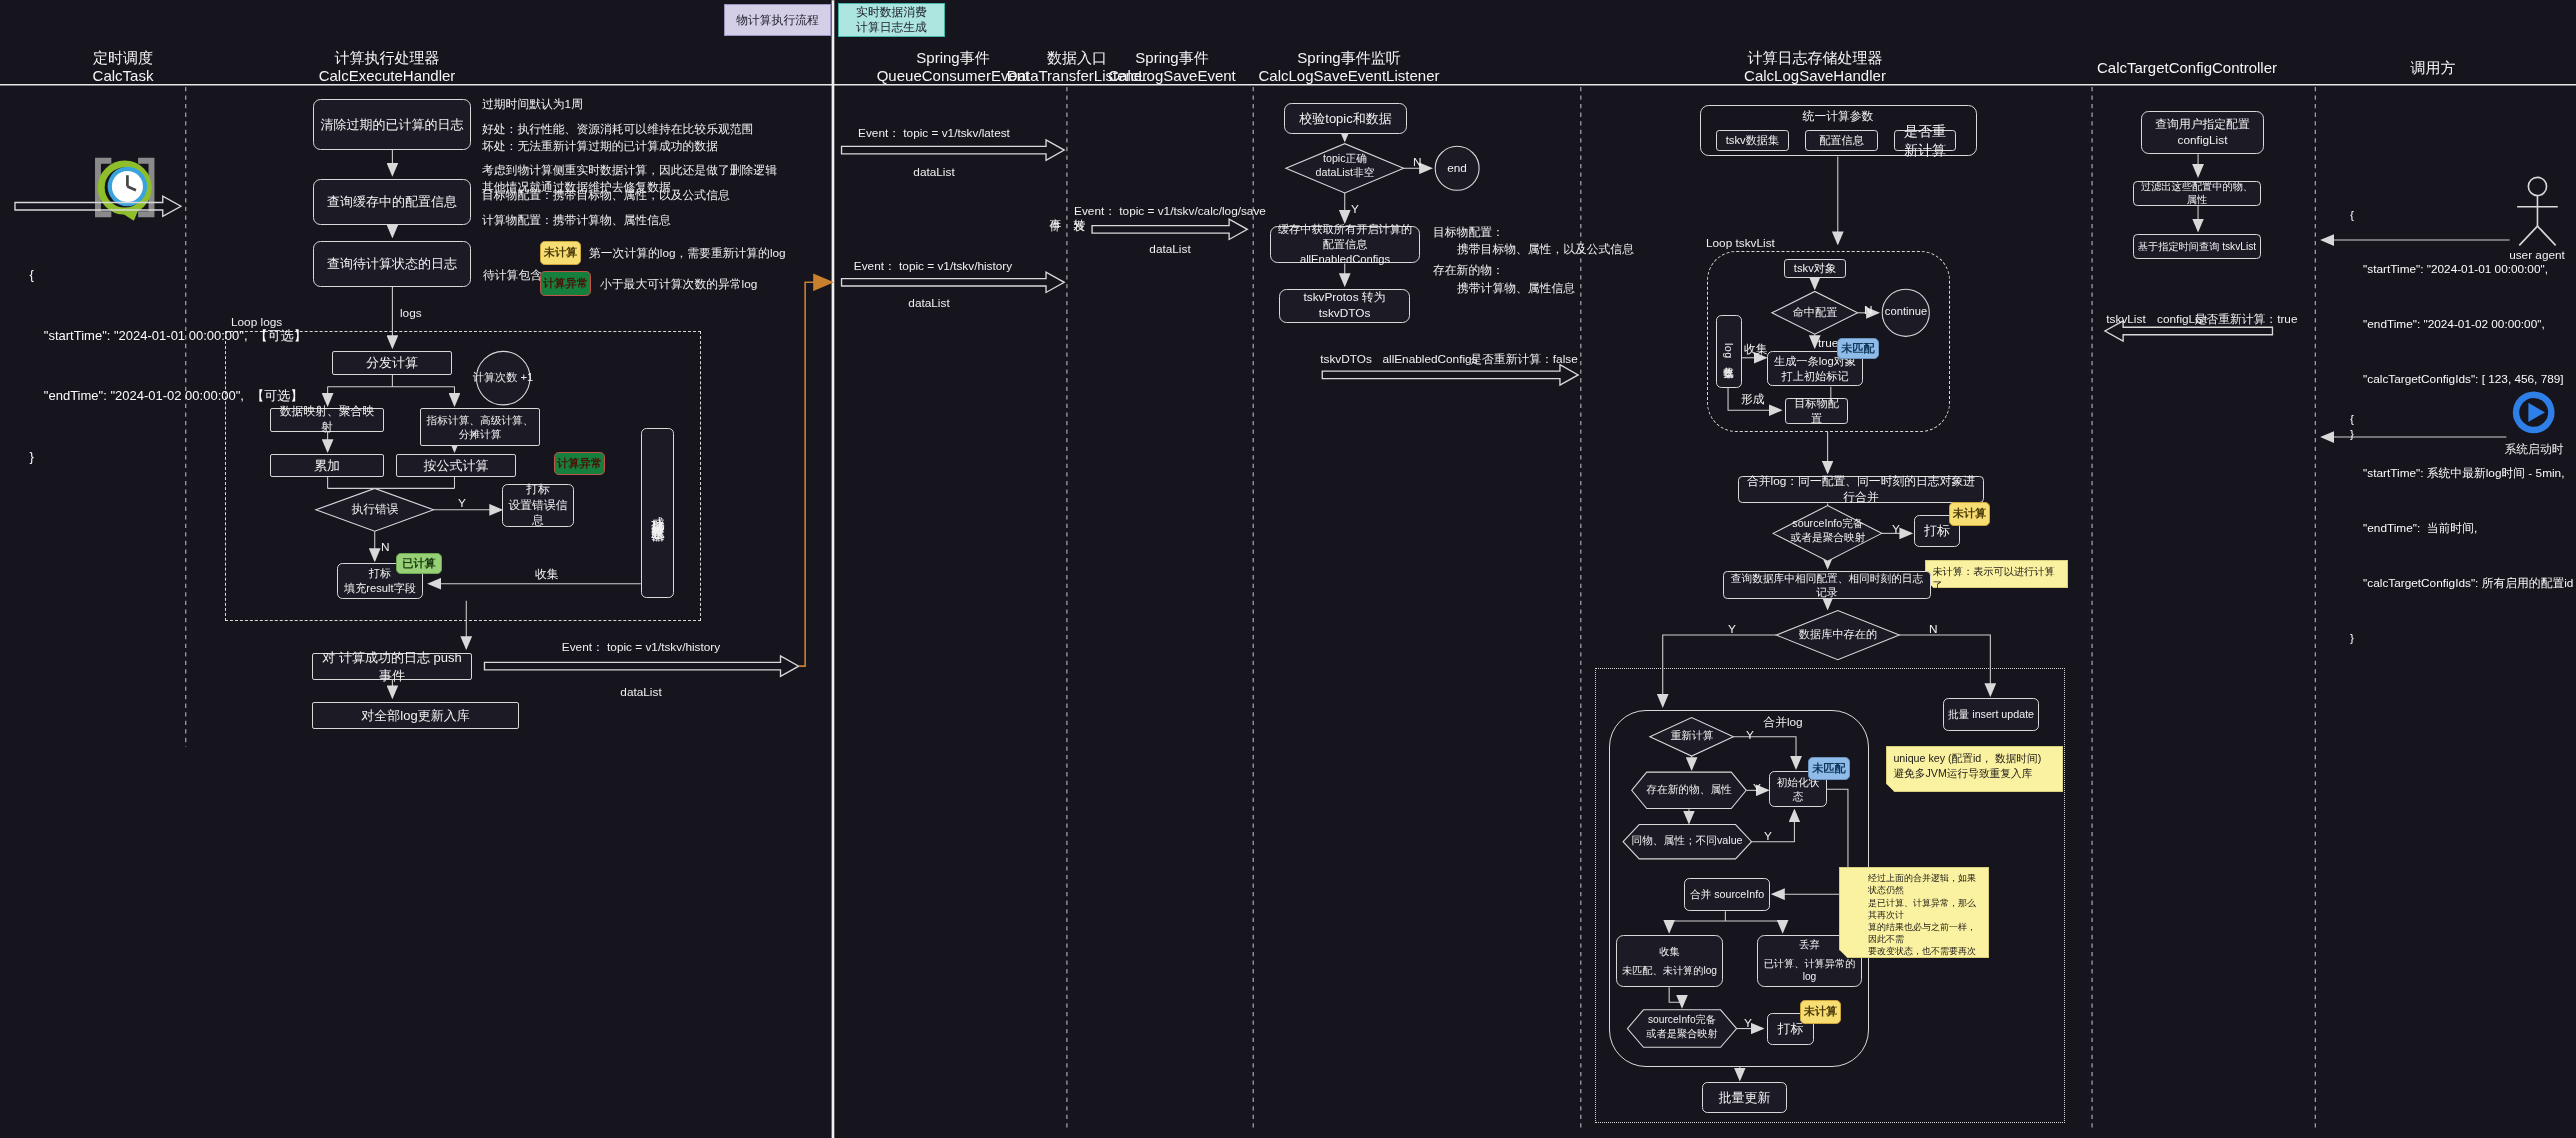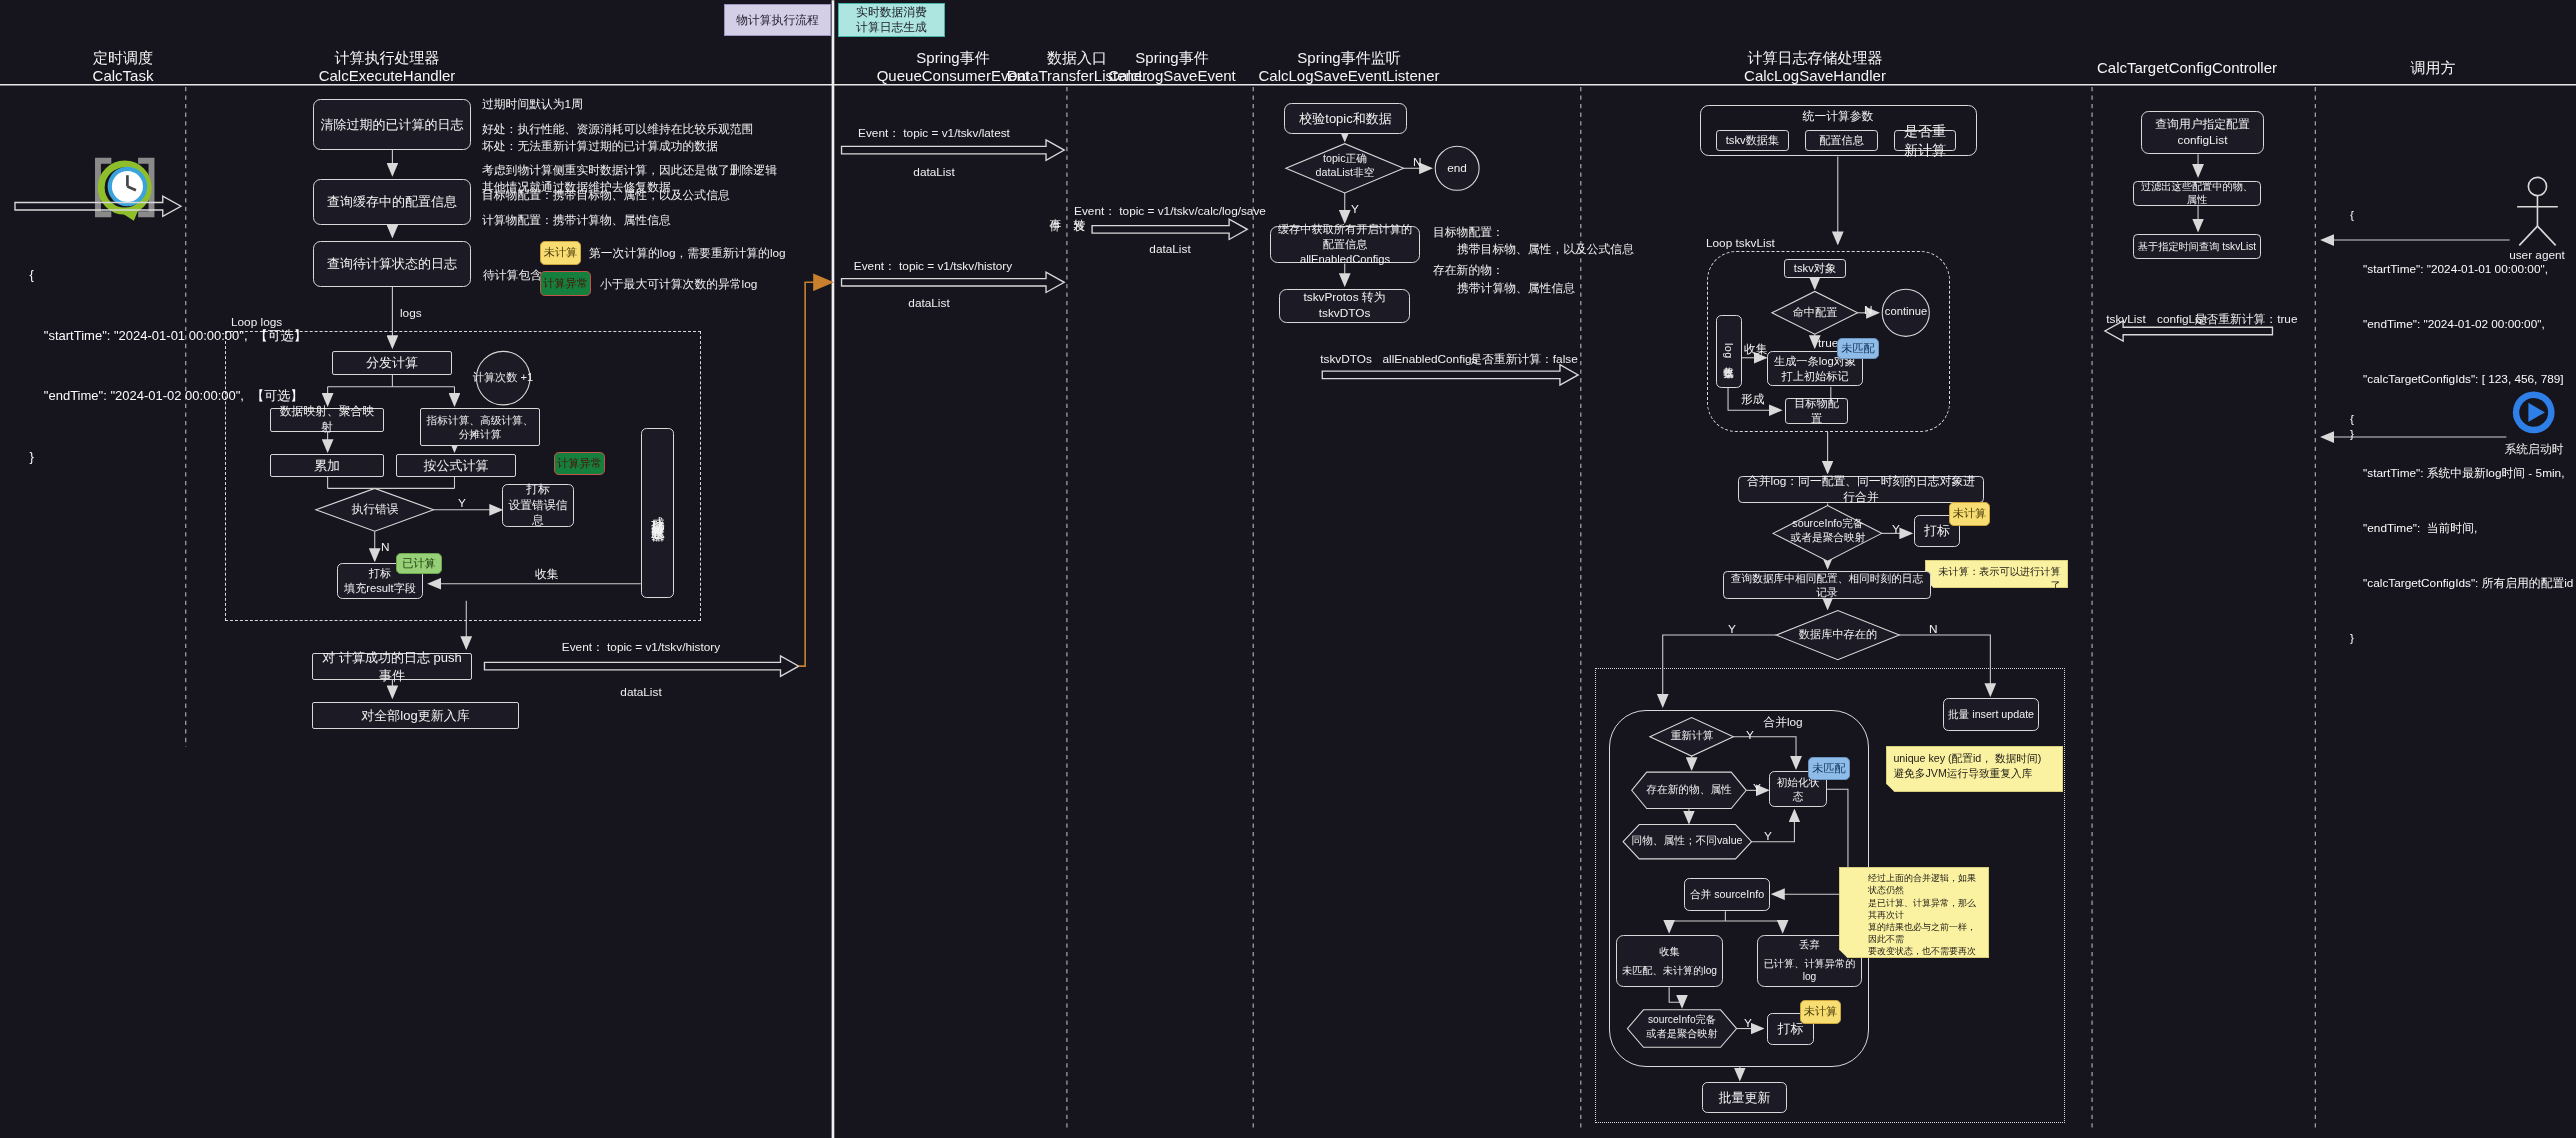--- a/index.html
+++ b/index.html
@@ -9,21 +9,21 @@
   .n{position:absolute;display:flex;flex-direction:column;align-items:center;justify-content:center;
      text-align:center;border:1.1px solid #d9d9d9;background:#1b1a25;border-radius:5.4px;
      font-size:13px;line-height:1.32;color:#f2f2f2;box-sizing:border-box;padding:1.1px 3.2px;}
   .r14{border-radius:7.5px;} .r4{border-radius:2.1px;} .r6{border-radius:3.2px;}
   .lbl{position:absolute;font-size:11.8px;color:#f0f0f0;white-space:nowrap;}
   .cen{transform:translateX(-50%);text-align:center;}
   .note{position:absolute;background:#FBF2A1;color:#23211a;border:0.5px solid #d8cf7e;
         font-size:10.7px;line-height:1.35;padding:4.3px 6.4px;box-sizing:border-box;z-index:6;
         clip-path:polygon(0 0,100% 0,100% 100%,8.6px 100%,0 calc(100% - 8.6px));}
   .badge{position:absolute;display:flex;align-items:center;justify-content:center;
-         border-radius:4.8px;font-size:11.2px;z-index:7;border:1.1px solid;box-sizing:border-box;}
+         border-radius:4.8px;font-size:11.2px;z-index:7;border:1.1px solid;box-sizing:border-box;font-weight:bold;}
   .by{background:#F7DD72;border-color:#CBA43C;color:#4a3b08;}
   .br{background:#15803d;border-color:#C4544A;color:#4b110b;}
   .bg{background:#97D077;border-color:#6AA84F;color:#17380d;}
   .bb{background:#8FBBE8;border-color:#6A93BF;color:#11375c;}
   .vbox{position:absolute;border:1.1px solid #d9d9d9;background:#1b1a25;border-radius:5.4px;
         display:flex;align-items:center;justify-content:center;color:#f2f2f2;
         writing-mode:vertical-rl;letter-spacing:1.6px;box-sizing:border-box;}
   .json{position:absolute;white-space:pre;font-size:13px;line-height:1.55;color:#fbfbfb;font-weight:500;}
   .cont{position:absolute;box-sizing:border-box;z-index:1;}
   .banner{position:absolute;display:flex;flex-direction:column;align-items:center;justify-content:center;
@@ -370,21 +370,21 @@
 
   <div class="lbl cen" style="left:1828px;top:517px;font-size:10.7px;">
     <div>sourceInfo完备</div>
     <div>或者是聚合映射</div>
   </div>
   <div class="lbl" style="left:1892px;top:522px;">Y</div>
   <div class="n" style="left:1914px;top:515px;width:46px;height:32px;">
       <span>打标</span>
     </div>
   <div class="badge by" style="left:1949px;top:502px;width:41px;height:23.6px;">未计算</div>
-  <div class="note" style="left:1925px;top:560px;width:143px;height:28px;font-size:10.2px;text-align:right;"><span>未计算：表示可以进行计算了</span></div>
+  <div class="note" style="left:1925px;top:560px;width:143px;height:28px;font-size:10.2px;"><span>未计算：表示可以进行计算了</span></div>
 
   <div class="n" style="left:1723px;top:571px;width:208px;height:28px;font-size:10.7px;border-radius:4.3px;">
       <span>查询数据库中相同配置、相同时刻的日志记录</span>
     </div>
 
   <div class="lbl cen" style="left:1838px;top:627px;font-size:11.2px;">数据库中存在的</div>
   <div class="lbl" style="left:1728px;top:622px;">Y</div>
   <div class="lbl" style="left:1929px;top:622px;">N</div>
 
   <div class="cont" style="left:1595px;top:668px;width:470px;height:455px;border:1.6px dotted #d9d9d9;"></div>

